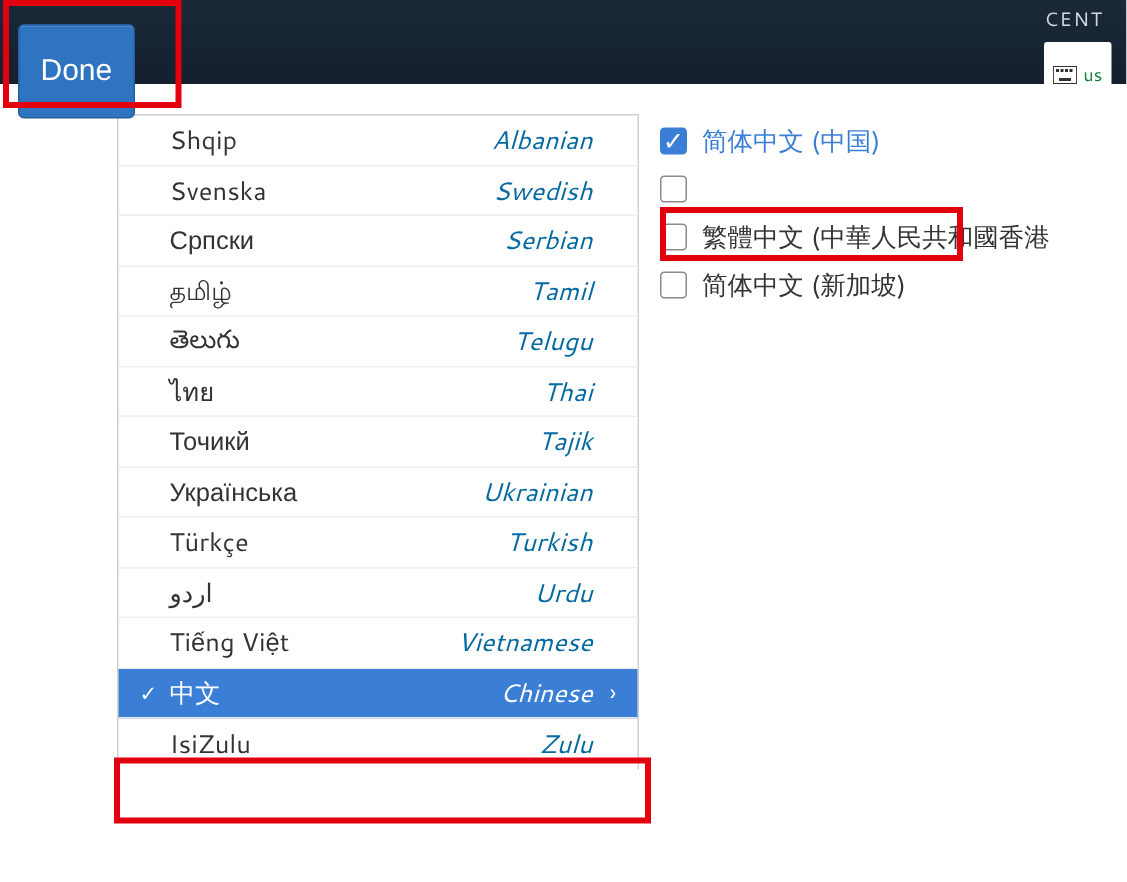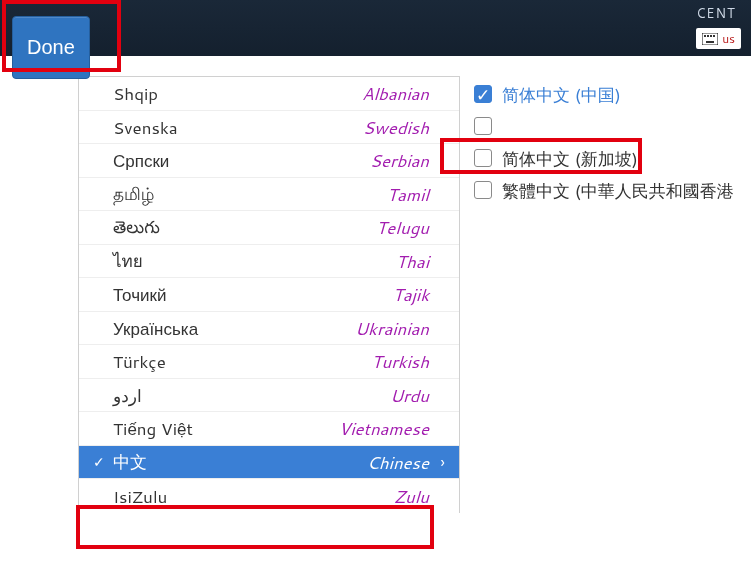--- a/index.html
+++ b/index.html
@@ -34,44 +34,44 @@
     right: 10px;
     top: 4px;
     text-align: left;
     color: #cfd9e6;
   }
   .header-right-text { font-size: 13px; letter-spacing: 1px; }
   .kb-indicator {
     display: inline-flex;
     align-items: center;
     background: #fff;
-    color: #b91c1c;
+    color: #15803d;
     border-radius: 2px;
-    padding: 2px 6px;
+    padding: 13px 6px;
     margin-top: 6px;
     font-size: 12px;
   }
   .kb-indicator svg { margin-right: 4px; }
 
   .content {
     padding: 20px 10px 0 78px;
   }
   .prompt {
     font-size: 20px;
     color: #333;
     margin-bottom: 14px;
   }
 
   .columns {
     display: flex;
     gap: 8px;
   }
 
   .lang-list {
-    width: 382px;
+    width: 348px;
     border: 1px solid #d0d0d0;
     border-bottom: none;
     background: #fff;
   }
   .lang-row {
     display: flex;
     align-items: center;
     height: 33.5px;
     padding: 0 14px;
     border-bottom: 1px solid #eee;
@@ -81,21 +81,21 @@
   .lang-native {
     flex: 0 0 auto;
     font-size: 17px;
     color: #333;
   }
   .lang-english {
     flex: 1 1 auto;
     text-align: right;
     font-size: 17px;
     font-style: italic;
-    color: #a21caf;
+    color: #0369a1;
   }
   .lang-row.selected {
     background: #3a7fd5;
     color: #fff;
   }
   .lang-row.selected .lang-native,
   .lang-row.selected .lang-english { color: #fff; }
   .lang-row .check {
     width: 20px;
     flex: 0 0 20px;
@@ -253,25 +253,25 @@
     <div class="variant-list" id="variant-list">
         <div class="variant-row checked">
           <span class="cb">✓</span>
           <span>简体中文 (中国)</span>
         </div>
         <div class="variant-row">
           <span class="cb"></span>
         </div>
         <div class="variant-row">
           <span class="cb"></span>
-          <span>简体中文 (新加坡)</span>
+          <span>繁體中文 (中華人民共和國香港</span>
         </div>
         <div class="variant-row">
           <span class="cb"></span>
-          <span>繁體中文 (中華人民共和國香港</span>
+          <span>简体中文 (新加坡)</span>
         </div>
       </div>
   </div>
 </div>
 
 <div class="hl hl-done"></div>
 <div class="hl hl-chinese"></div>
 <div class="hl hl-variant"></div>
 
 </body></html>

